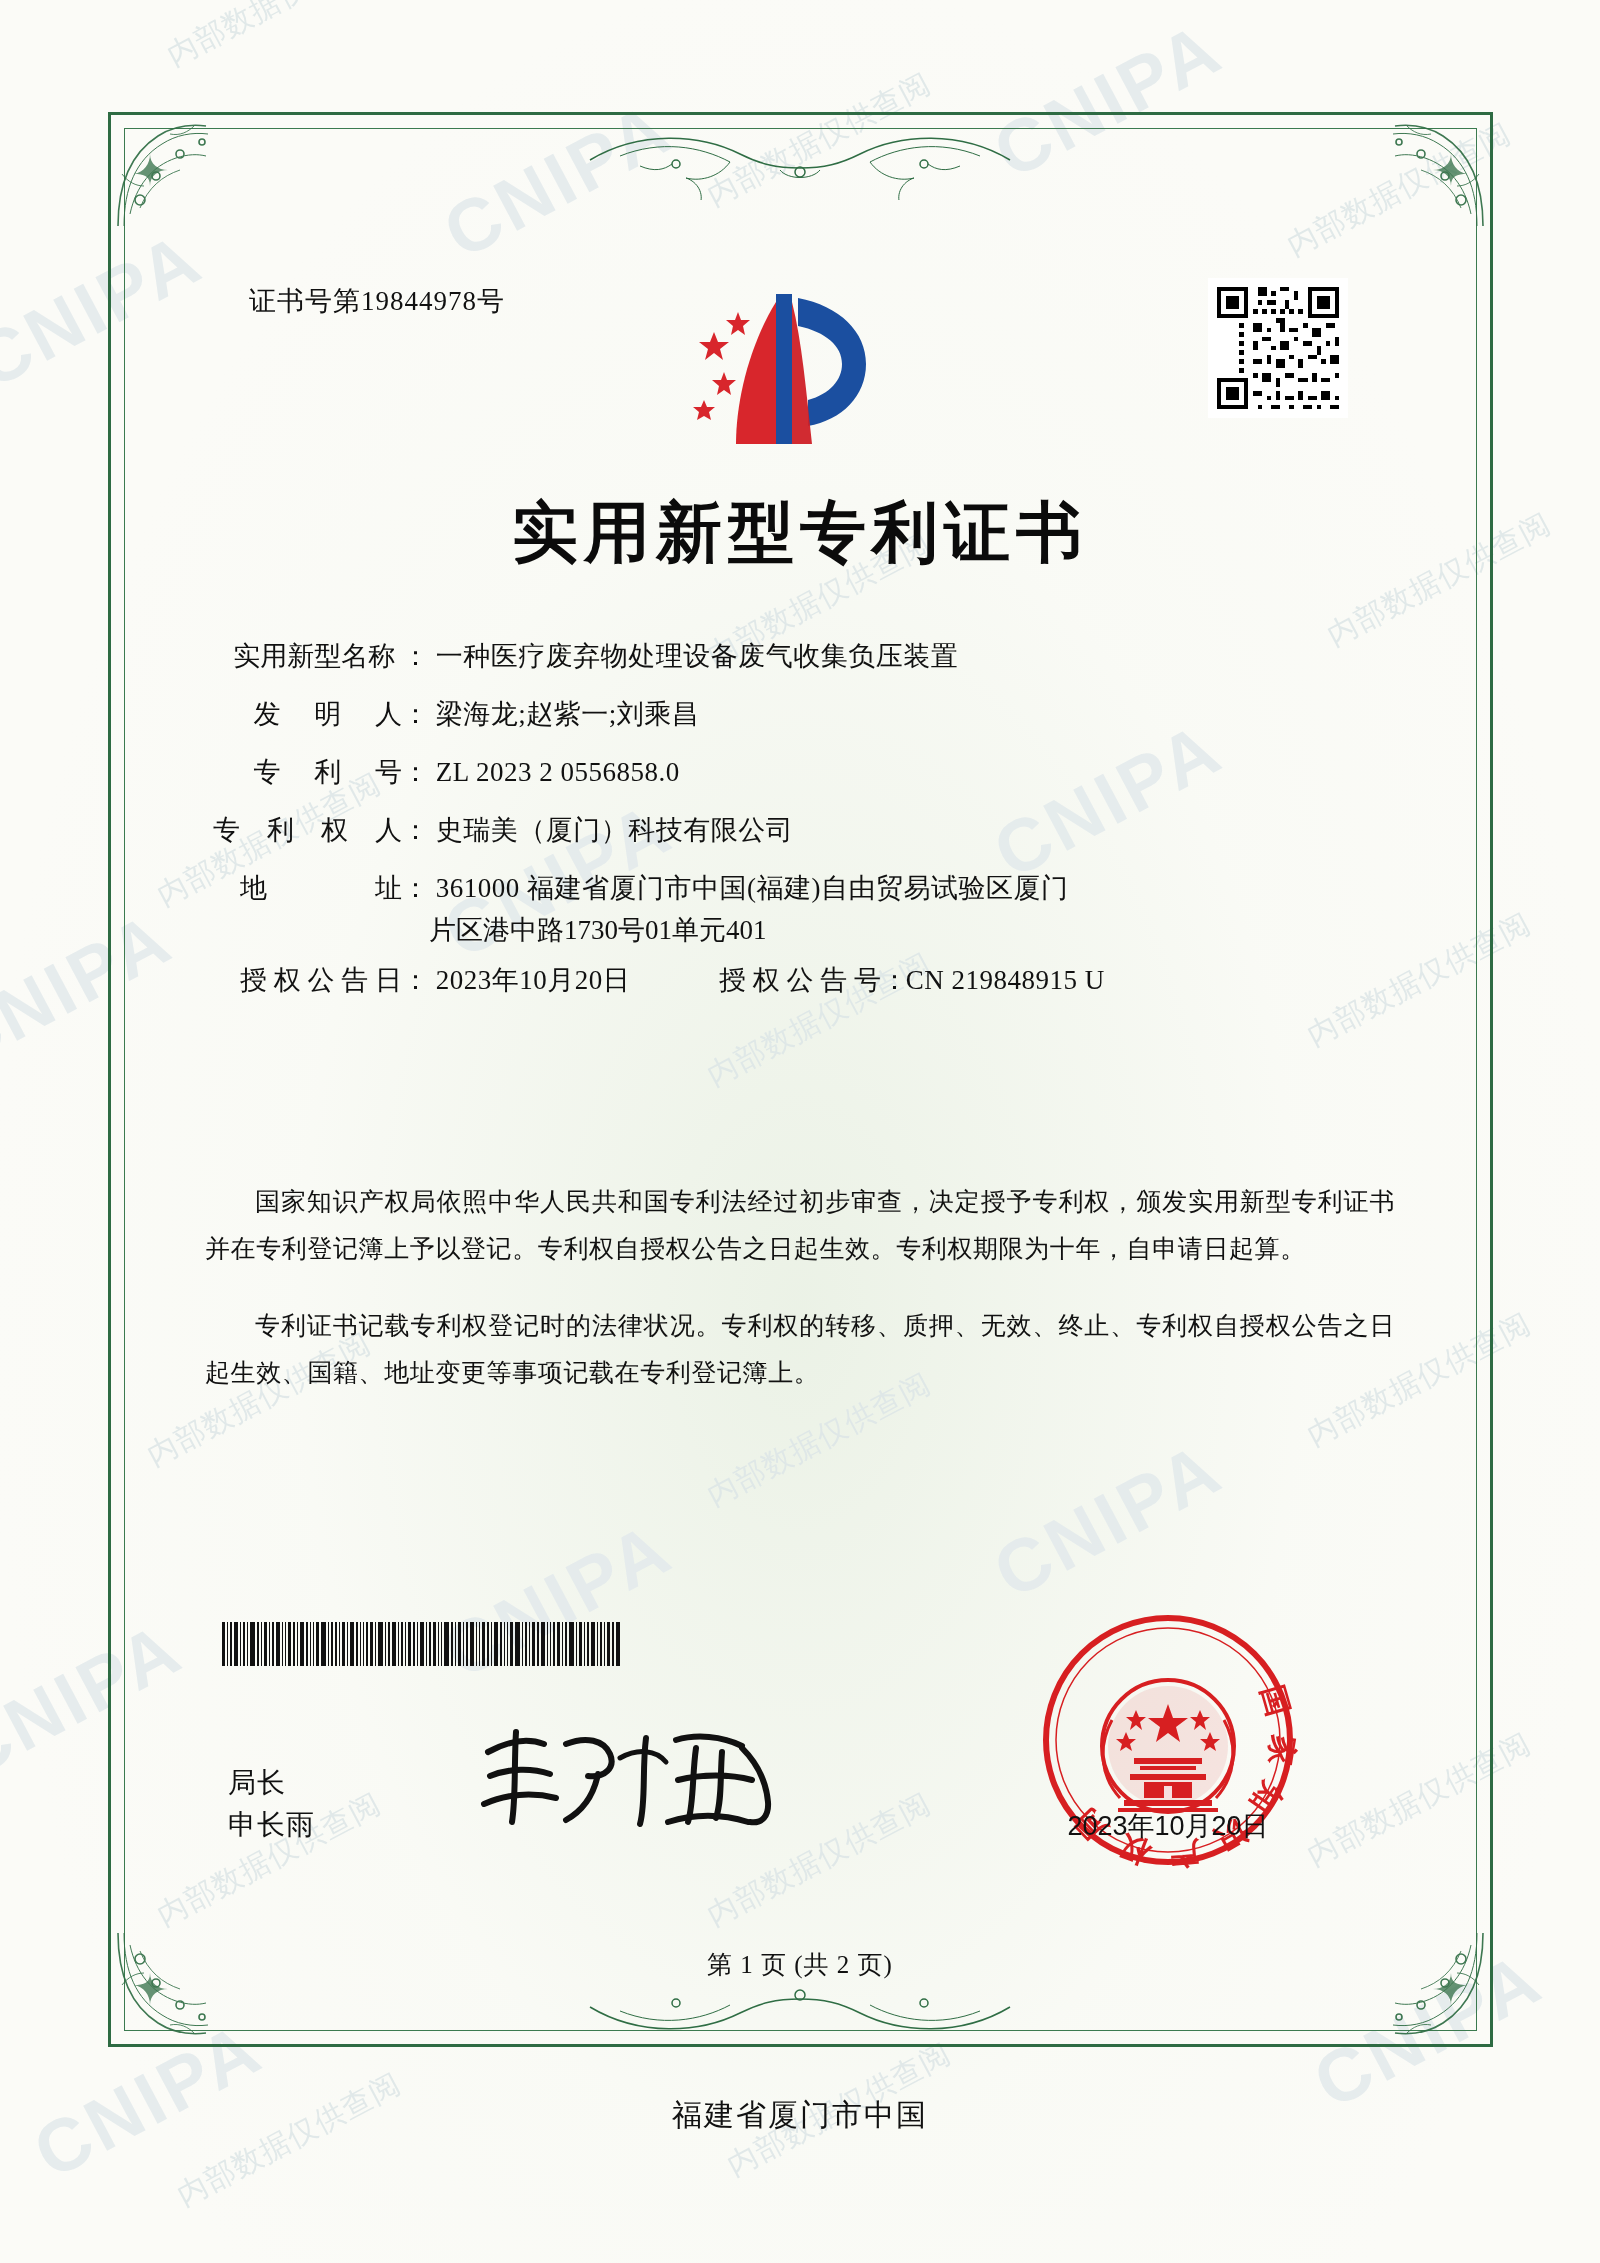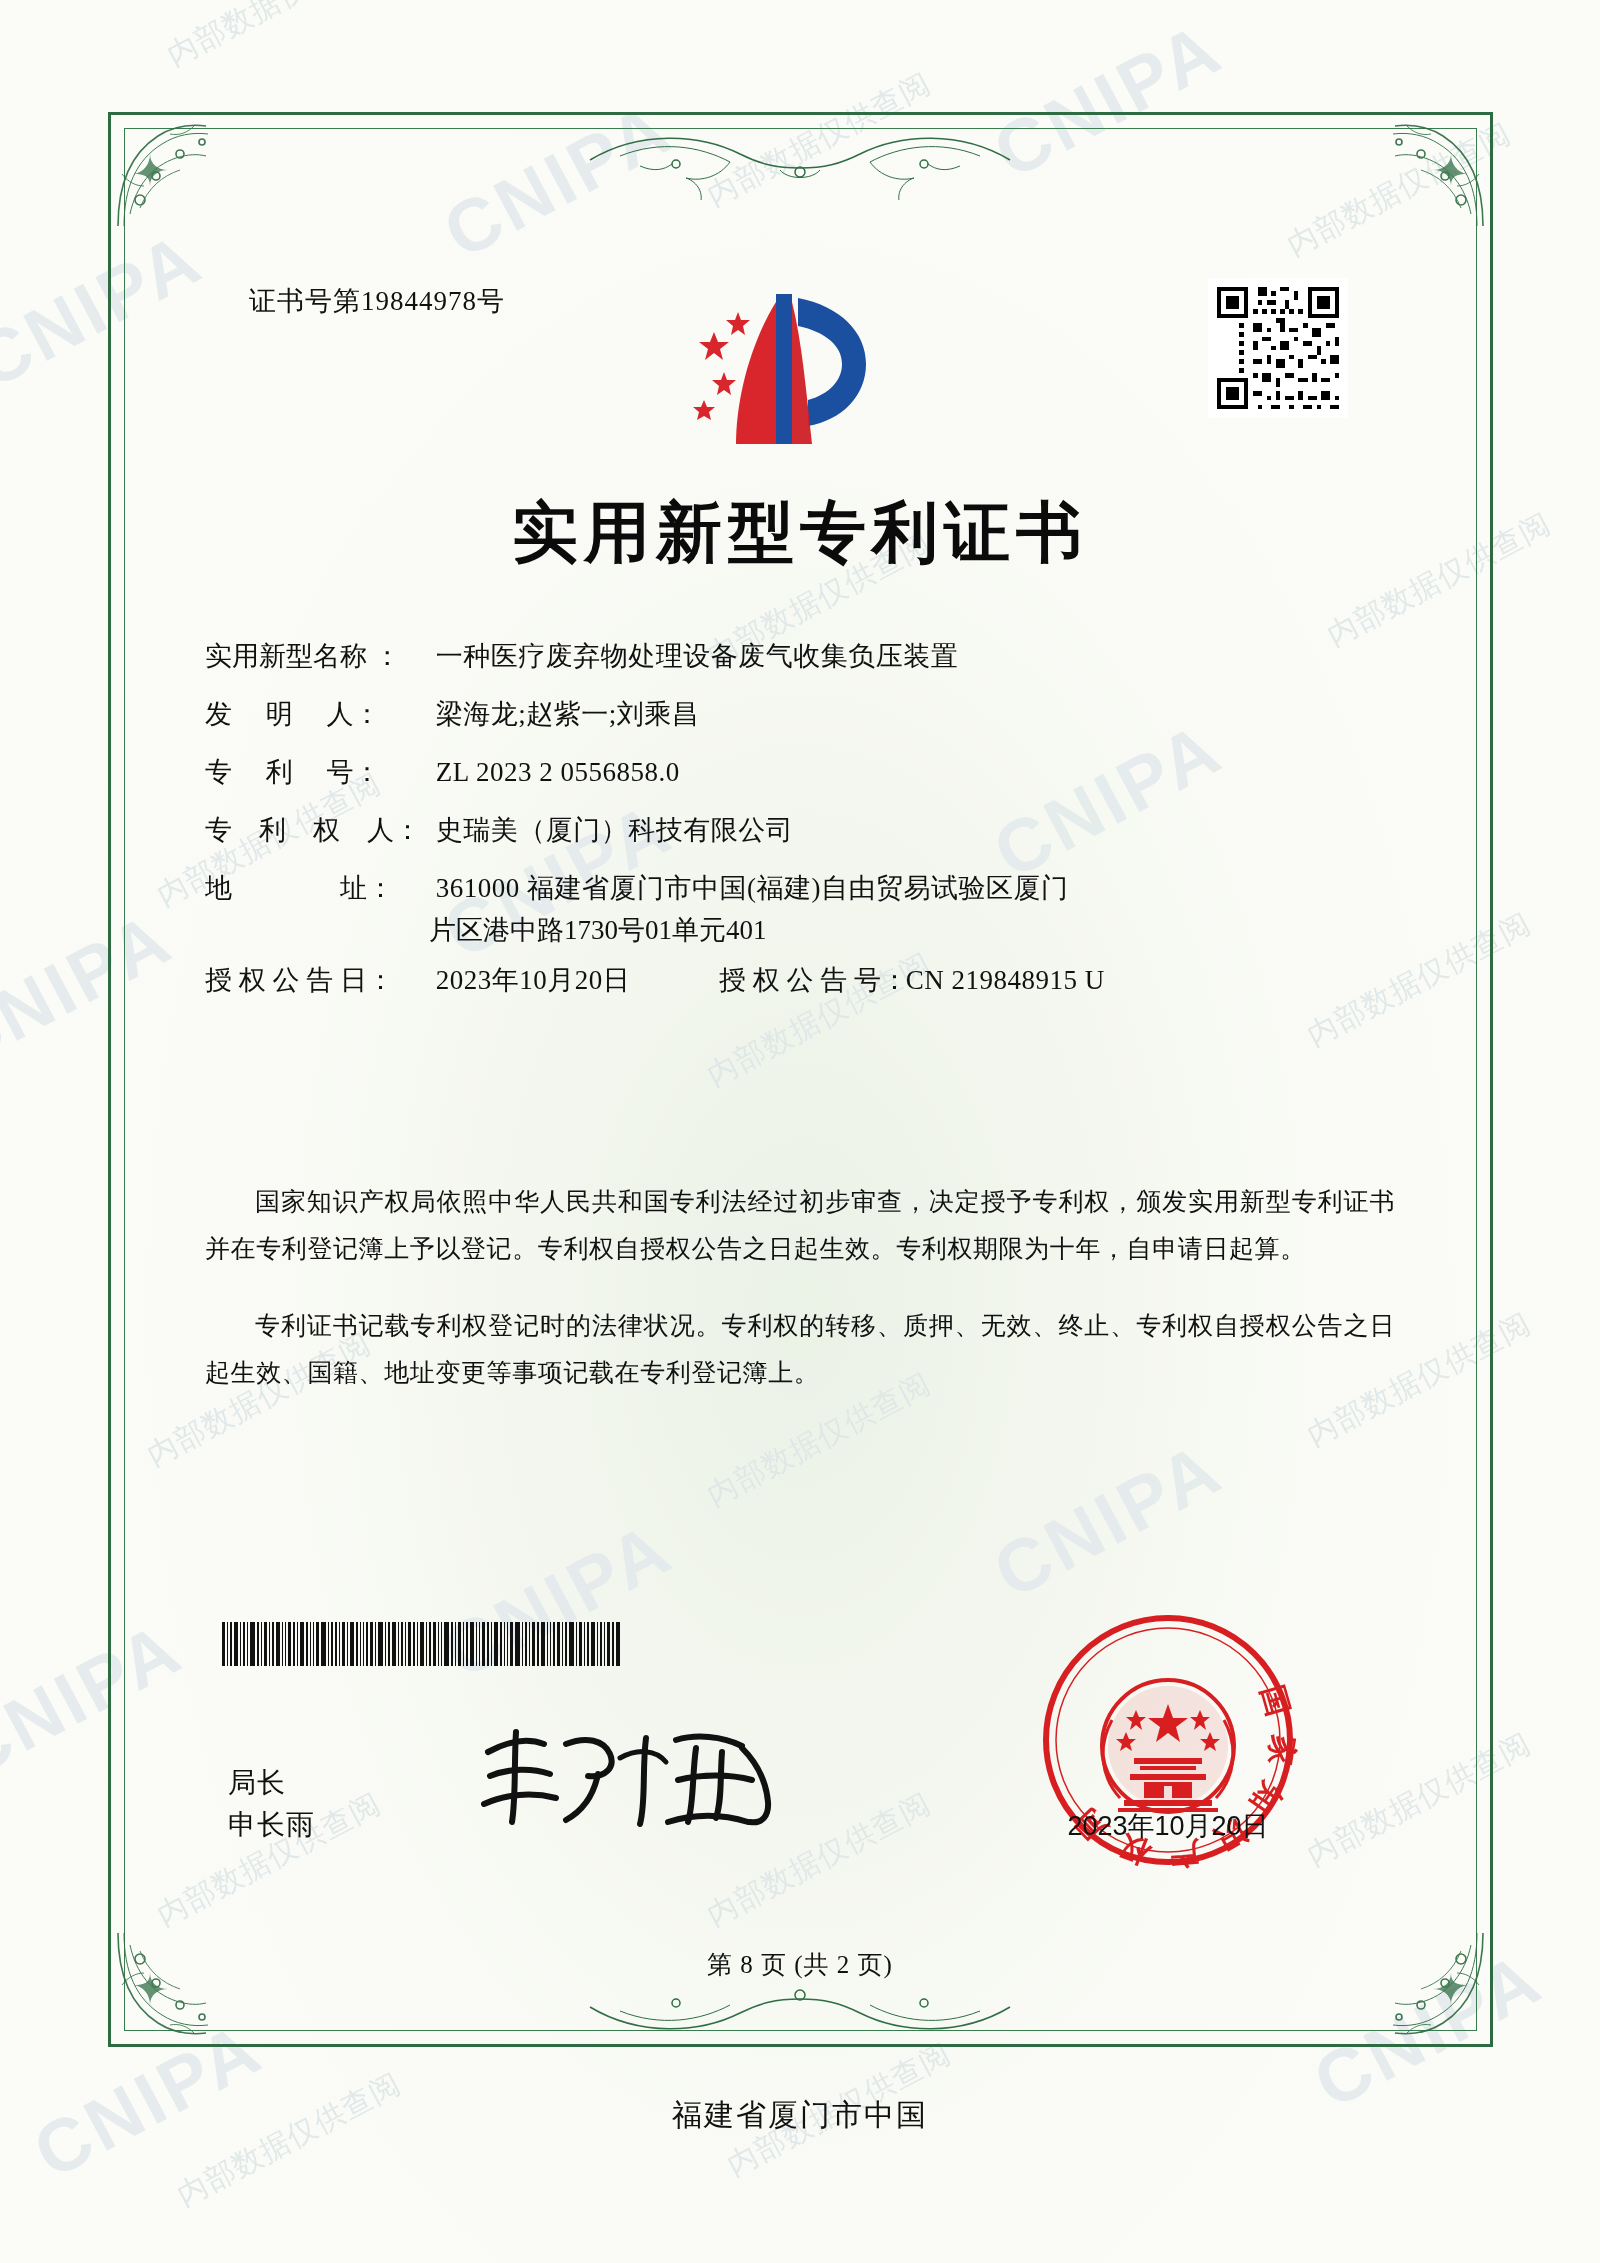--- a/index.html
+++ b/index.html
@@ -155,21 +155,21 @@
     position: relative;
     min-height: 58px;
     font-size: 27px;
     color: #111;
     line-height: 40px;
     white-space: nowrap;
   }
   .flabel {
     display: inline-block;
     width: 224px;
-    text-align: left;
+    text-align: right;
     letter-spacing: 0;
   }
   .fvalue {
     display: inline-block;
     letter-spacing: 0.5px;
   }
   .addr-second {
     display: block;
     margin-left: 224px;
     margin-top: 2px;
@@ -719,15 +719,15 @@
       </g>
 
       <g fill="none" stroke="#d71f21" stroke-width="3">
         <path d="M84 120 C70 146 72 176 92 198"></path>
         <path d="M196 120 C210 146 208 176 188 198"></path>
       </g>
     </svg>
   </div>
   <div class="seal-date">2023年10月20日</div>
 
-  <div class="page-num">第 8 页 (共 2 页)</div>
+  <div class="page-num">第 1 页 (共 2 页)</div>
   <div class="footer-note">福建省厦门市中国</div>
 </div>
 
 </body></html>

